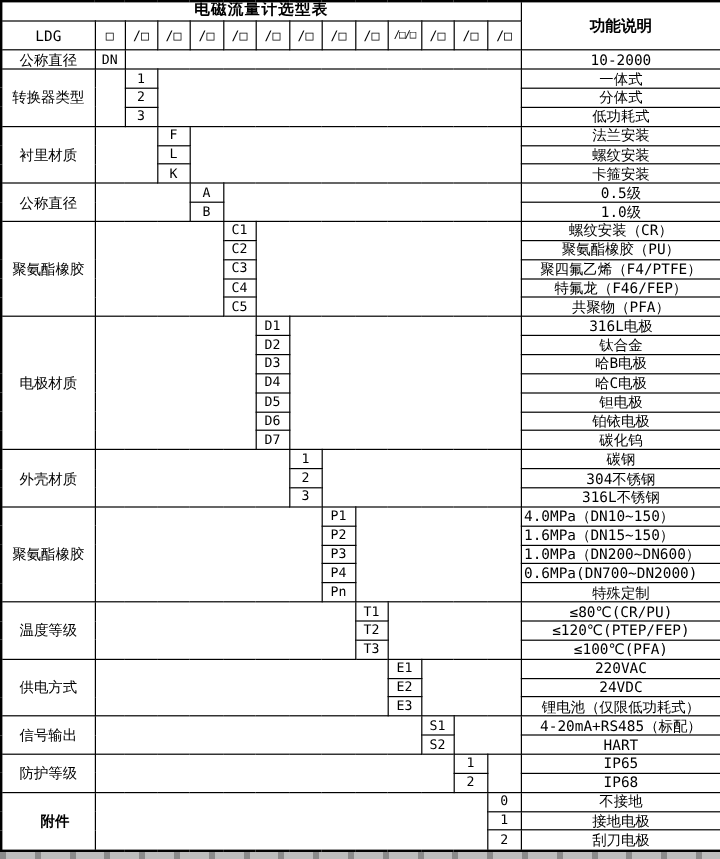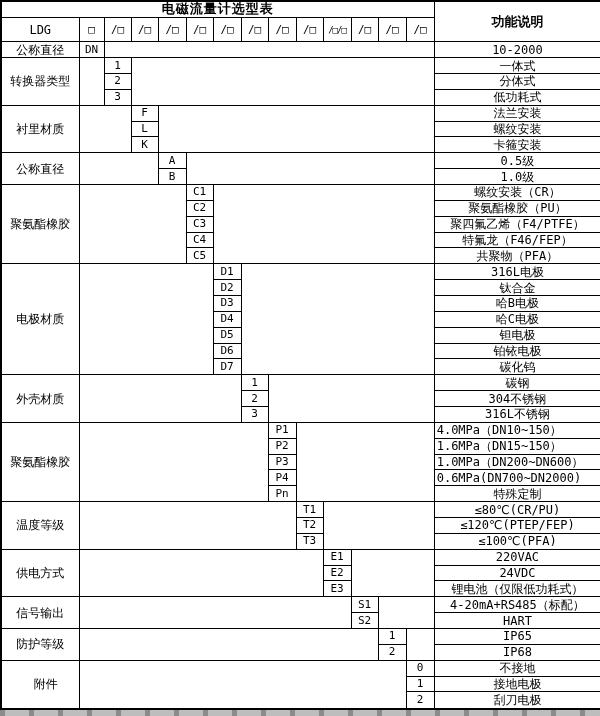--- a/index.html
+++ b/index.html
@@ -12,21 +12,21 @@
   }
   table.sel td{
     border:1px solid #000;padding:0;margin:0;text-align:center;vertical-align:middle;
     white-space:nowrap;overflow:hidden;height:14px;line-height:14px;
   }
   tr.r-title td{height:14px;}
   tr.r-model td{height:22px;}
   td.title{font-size:13px;font-weight:bold;letter-spacing:1px;}
   td.fnh{font-size:13px;font-weight:bold;font-family:Liberation Serif, serif;}
   td.lbl{text-align:left;padding-left:4px;}
-  td.lbl.ctr{text-align:center;padding-left:11px;}
+  td.lbl.ctr{text-align:center;padding-left:11px;font-weight:bold;}
   td.code{font-size:11px;}
   td.code.dbl{font-size:9px;letter-spacing:-1px;}
   td.desc{font-size:12px;}
   td.desc.al{text-align:left;padding-left:2px;margin-top:48px;}
   td.gtop{border-top-width:2px;}
   .strip{
     position:absolute;left:0;bottom:0;width:600px;height:6px;background:#bdbdbd;
     background-image:repeating-linear-gradient(90deg,#8b8b8b 0 5px,#bdbdbd 5px 29px);
   }
 </style>

